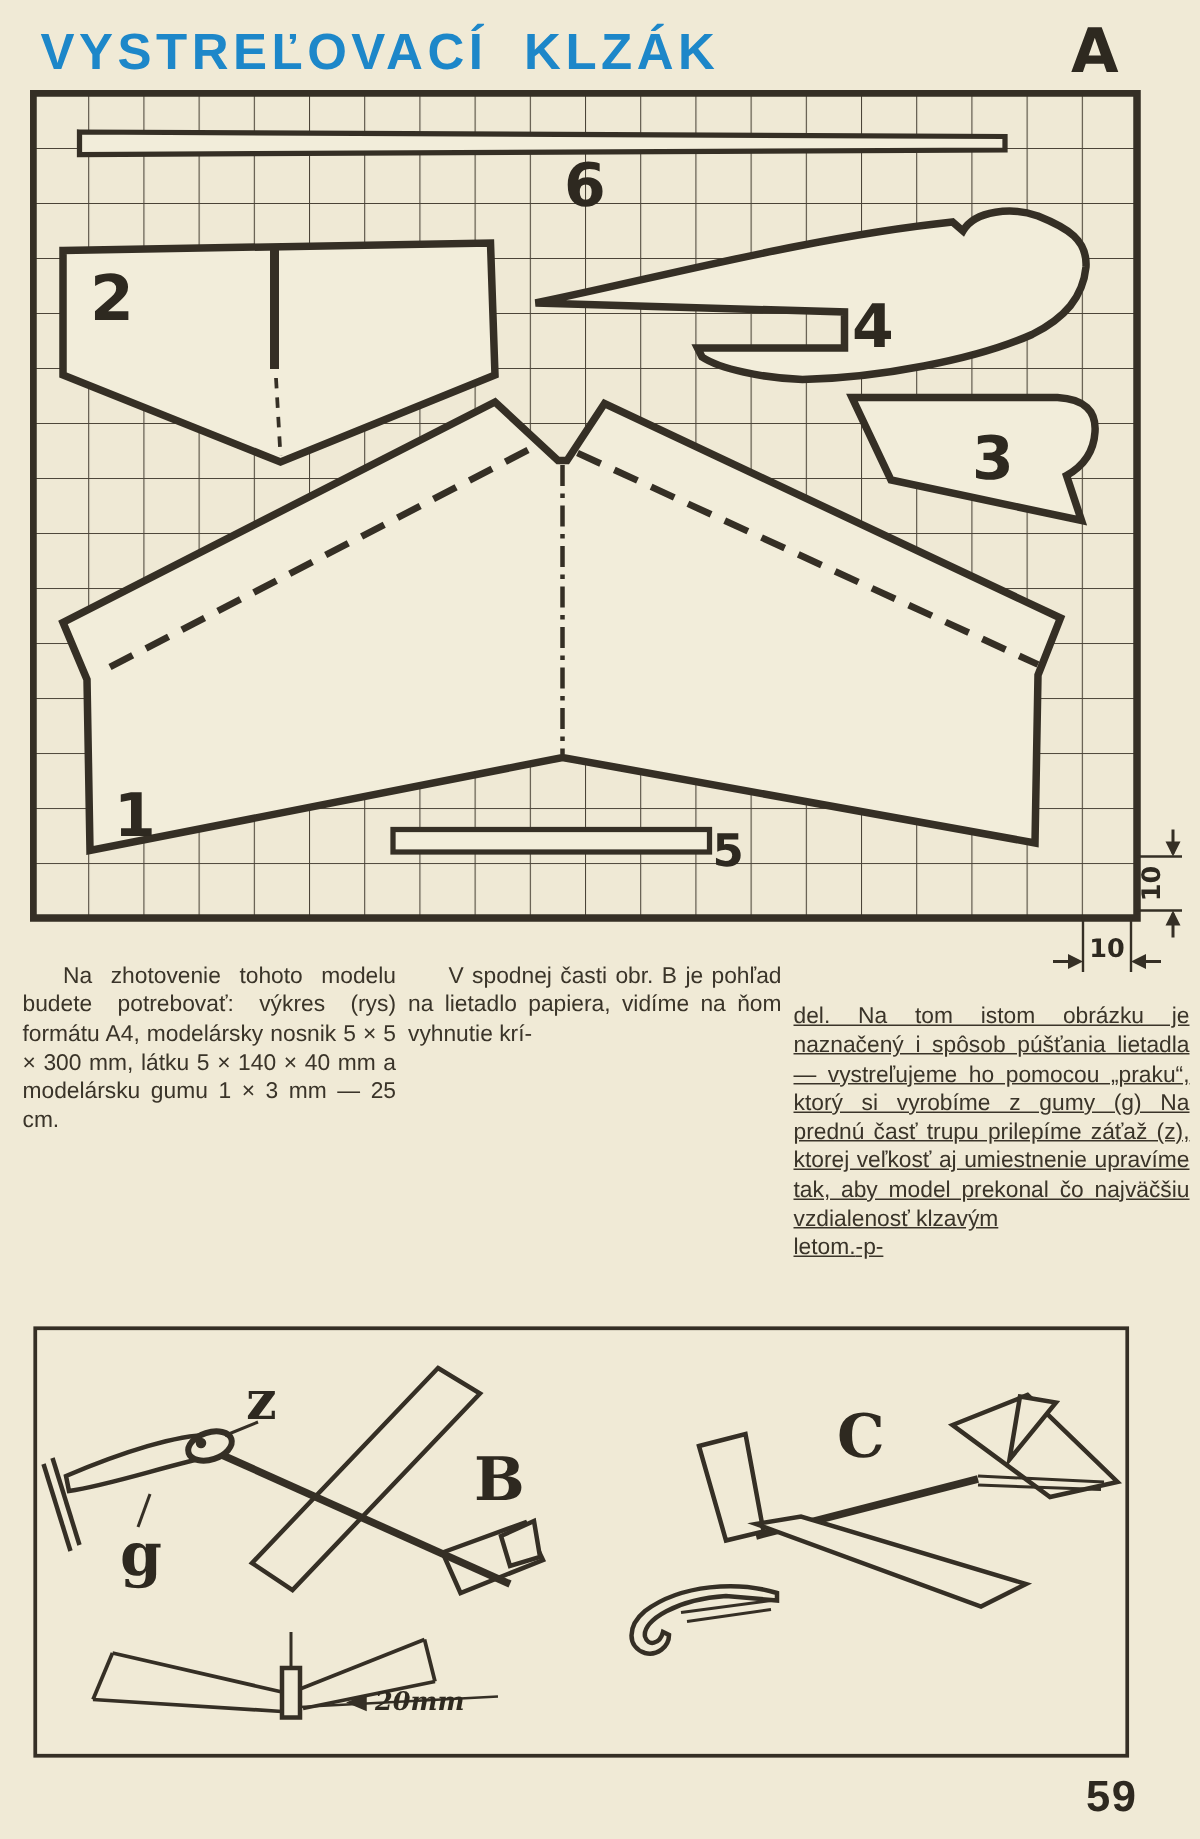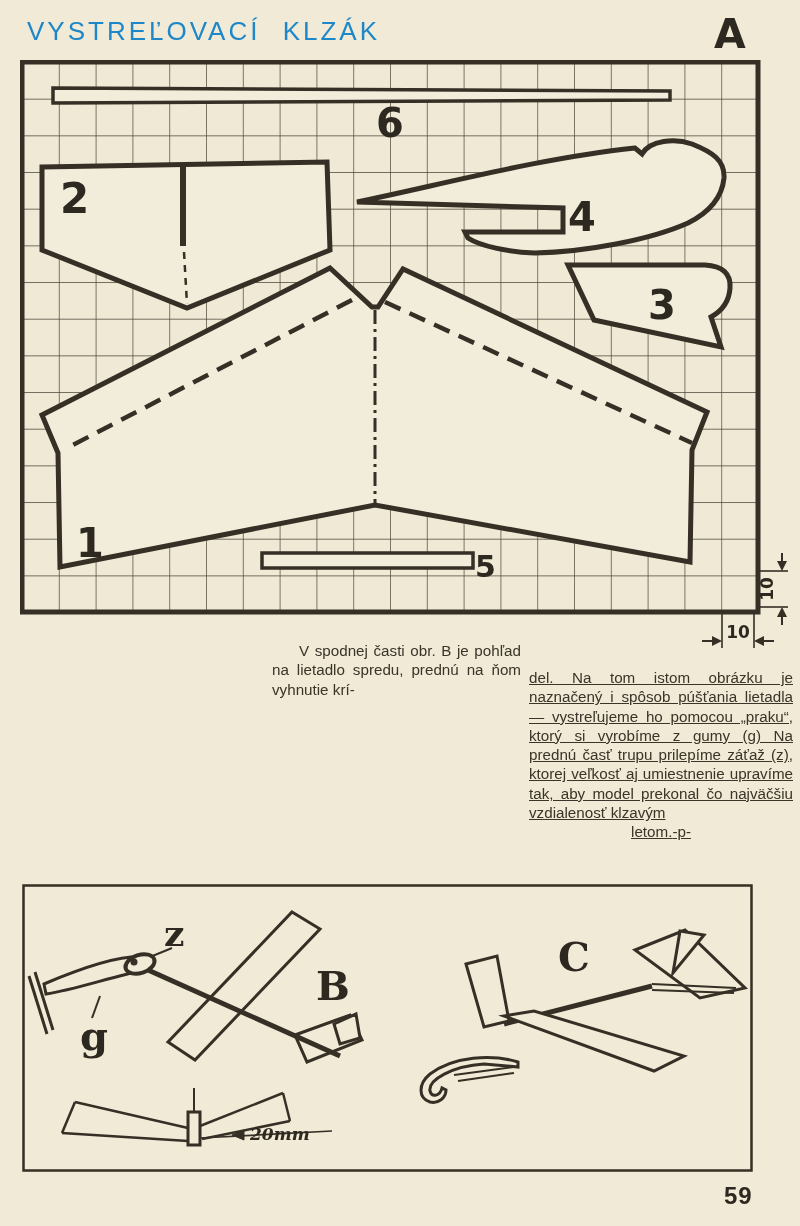--- a/index.html
+++ b/index.html
@@ -3,42 +3,42 @@
 <meta charset="utf-8">
 <style>
   html,body{margin:0;padding:0;}
   body{
     width:800px;height:1226px;position:relative;overflow:hidden;
     background:#f0ead6;color:#342e24;
     font-family:"Liberation Sans",sans-serif;
   }
   .page-title{
     position:absolute;left:27px;top:16px;
-    font-size:26px;font-weight:normal;letter-spacing:3px;word-spacing:12px;
+    font-size:34px;font-weight:bold;letter-spacing:3px;word-spacing:12px;
     color:#1d87c9;
   }
   .fig-a-label{
     position:absolute;left:714px;top:10px;
     font-family:"DejaVu Sans",sans-serif;font-weight:900;font-size:41px;
     color:#2e2920;
   }
   svg.plan{position:absolute;left:20px;top:60px;}
   svg.figbc{position:absolute;left:22px;top:884px;}
   .cols{
     position:absolute;left:15px;top:641px;width:778px;
     display:flex;gap:8px;
   }
   .col{width:249px;font-size:15.2px;line-height:19.3px;text-align:justify;color:#3a3429;}
   .col p{margin:0;text-indent:27px;}
   .col.c3{width:264px;padding-top:27px;text-decoration:underline;}
   .col.c3 p{text-indent:0;}
-  .sig-line{display:flex;justify-content:center;}
+  .sig-line{display:flex;justify-content:flex-start;}
   .page-num{
     position:absolute;left:724px;top:1182px;
-    font-size:24px;font-weight:bold;color:#2e2920;letter-spacing:1px;
+    font-size:29px;font-weight:bold;color:#2e2920;letter-spacing:1px;
   }
   .ink{stroke:#352f25;}
   text.partnum{
     font-family:"DejaVu Sans",sans-serif;font-weight:bold;fill:#2e2920;
   }
   text.dim{font-family:"DejaVu Sans",sans-serif;font-weight:bold;font-size:17px;fill:#2e2920;}
   text.sketch{font-family:"DejaVu Serif",serif;font-weight:bold;fill:#2e2920;}
 </style>
 </head>
 <body>
@@ -112,23 +112,24 @@
     <line x1="762" y1="493" x2="762" y2="509" class="ink" stroke-width="2"></line>
     <polygon points="762,511 757,501 767,501" fill="#352f25"></polygon>
     <line x1="762" y1="565" x2="762" y2="549" class="ink" stroke-width="2"></line>
     <polygon points="762,547 757,557 767,557" fill="#352f25"></polygon>
     <text class="dim" transform="translate(753,529) rotate(-90)" text-anchor="middle">10</text>
   </g>
 </svg>
 
 <div class="cols">
   <div class="col">
+    <p>Na zhotovenie tohoto modelu budete potrebovať: výkres (rys) formátu A4, modelársky nosnik 5 × 5 × 300 mm, látku 5 × 140 × 40 mm a modelársku gumu 1 × 3 mm — 25 cm.</p>
   </div>
   <div class="col">
-    <p>V spodnej časti obr. B je pohľad na lietadlo spredu, prednú na ňom vyhnutie krí-</p>
+    <p>V spodnej časti obr. B je pohľad na lietadlo papiera, vidíme na ňom vyhnutie krí-</p>
   </div>
   <div class="col c3">
     <p>del. Na tom istom obrázku je naznačený i spôsob púšťania lietadla — vystreľujeme ho pomocou „praku“, ktorý si vyrobíme z gumy (g) Na prednú časť trupu prilepíme záťaž (z), ktorej veľkosť aj umiestnenie upravíme tak, aby model prekonal čo najväčšiu vzdialenosť klzavým</p>
     <div class="sig-line">
       <span>letom.</span>
       <span>-p-</span>
     </div>
   </div>
 </div>
 

